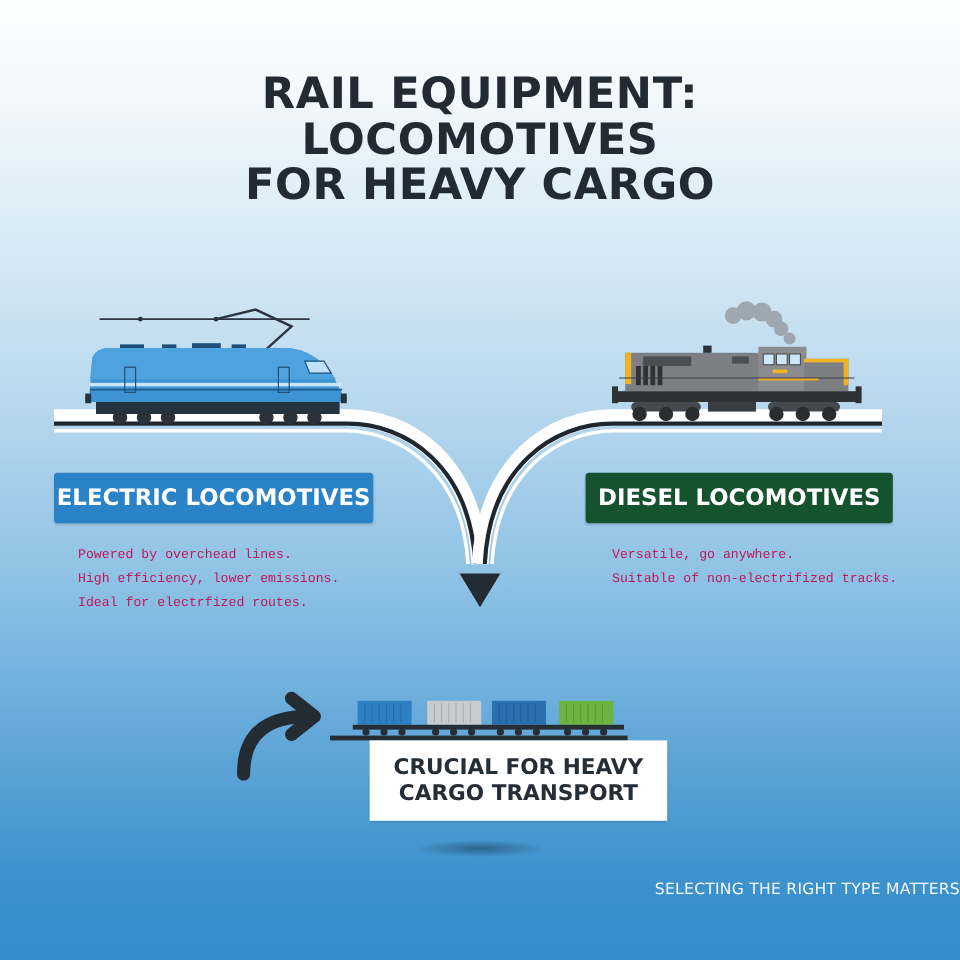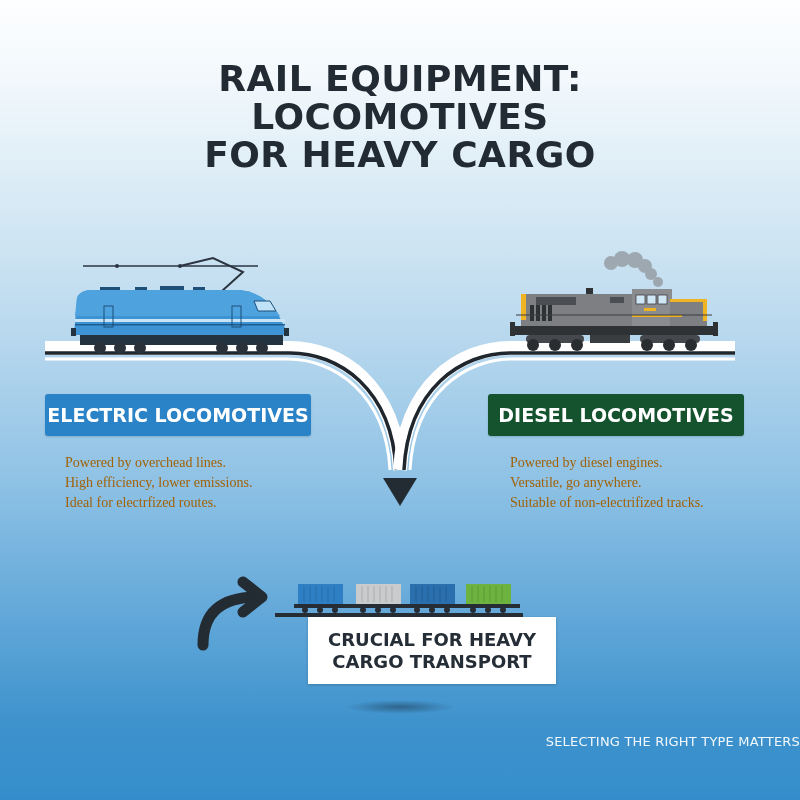--- a/index.html
+++ b/index.html
@@ -17,22 +17,22 @@
   svg.art { position:absolute; left:0; top:0; }
   .badge {
     position:absolute; height:42px; border-radius:3px; color:#fff;
     font-family: "DejaVu Sans", sans-serif; font-weight:bold; font-size:19px;
     display:flex; align-items:center; justify-content:center;
     box-shadow: 0 1px 2px rgba(0,0,0,0.15);
   }
   .badge.electric { left:45px; top:394px; width:266px; background:#2a83c7; }
   .badge.diesel { left:488px; top:394px; width:256px; background:#14532d;text-align:center; }
   .desc {
-    position:absolute; color:#a16207; font-family:Liberation Serif, serif;
-    font-size:14px; line-height:20px;
+    position:absolute; color:#be185d; font-family:Liberation Mono, monospace;
+    font-size:11px; line-height:20px;
   }
   .desc.electric { left:65px; top:453px; }
   .desc.diesel { left:510px; top:453px; }
   .cargo-box {
     position:absolute; left:275px; top:617px; width:248px; height:67px;
     background:#ffffff; box-shadow:0 1px 3px rgba(0,0,0,0.2);
     display:flex; flex-direction:column; align-items:center; justify-content:center;
     font-family:"DejaVu Sans", sans-serif; font-weight:bold; font-size:18px;
     line-height:22px; color:#252d36;margin-left:33px;
   }
@@ -212,21 +212,20 @@
 
 <div class="badge electric">ELECTRIC LOCOMOTIVES</div>
 <div class="desc electric">
   <div>Powered by overchead lines.</div>
   <div>High efficiency, lower emissions.</div>
   <div>Ideal for electrfized routes.</div>
 </div>
 
 <div class="badge diesel">DIESEL LOCOMOTIVES</div>
 <div class="desc diesel">
-  <div>Powered by diesel engines.</div>
   <div>Versatile, go anywhere.</div>
   <div>Suitable of non-electrifized tracks.</div>
 </div>
 
 <div class="cargo-box">
   <div>CRUCIAL FOR HEAVY</div>
   <div>CARGO TRANSPORT</div>
 </div>
 <div class="shadow-ellipse"></div>
 

